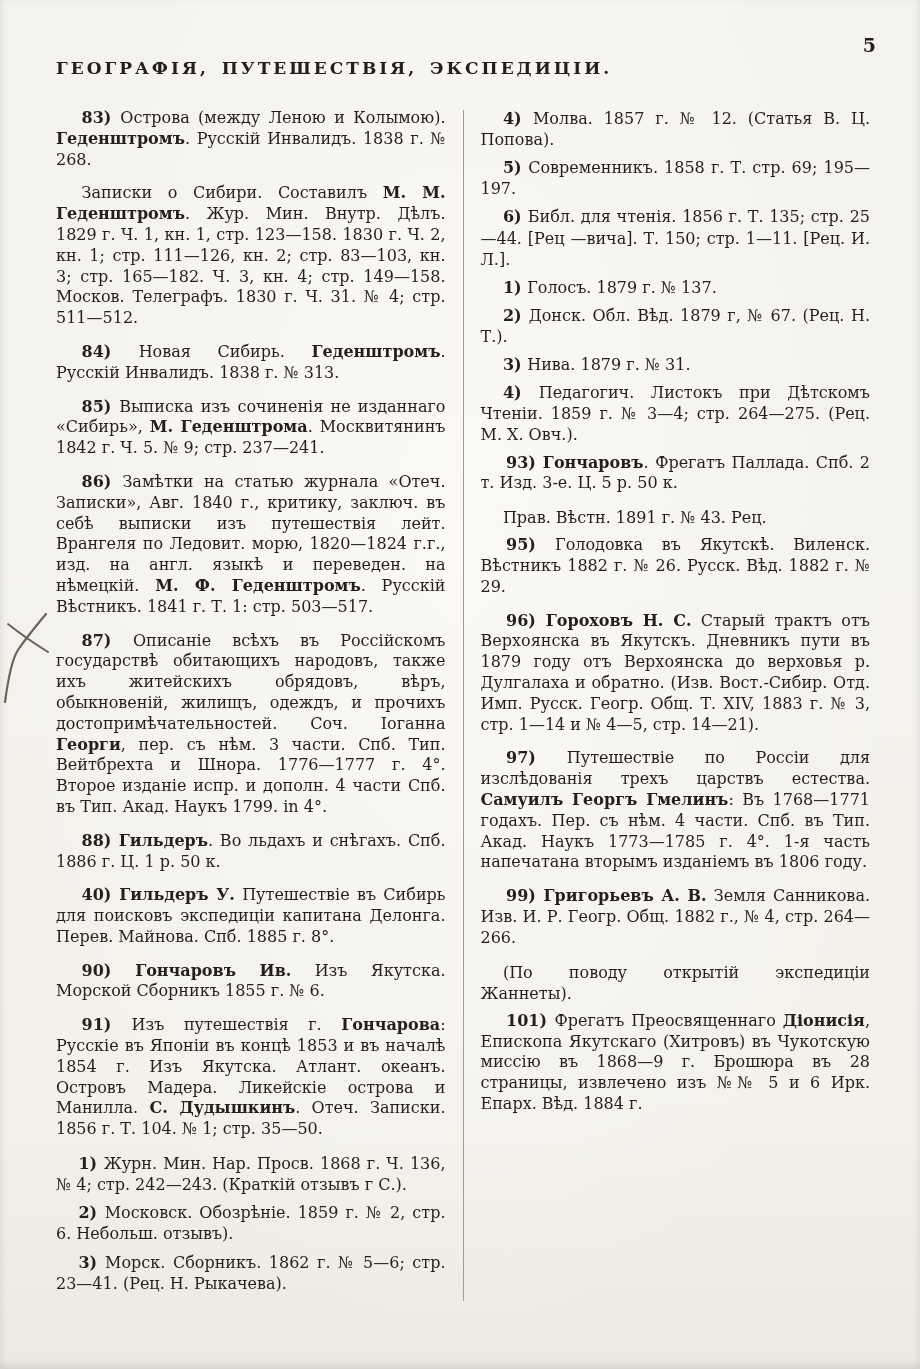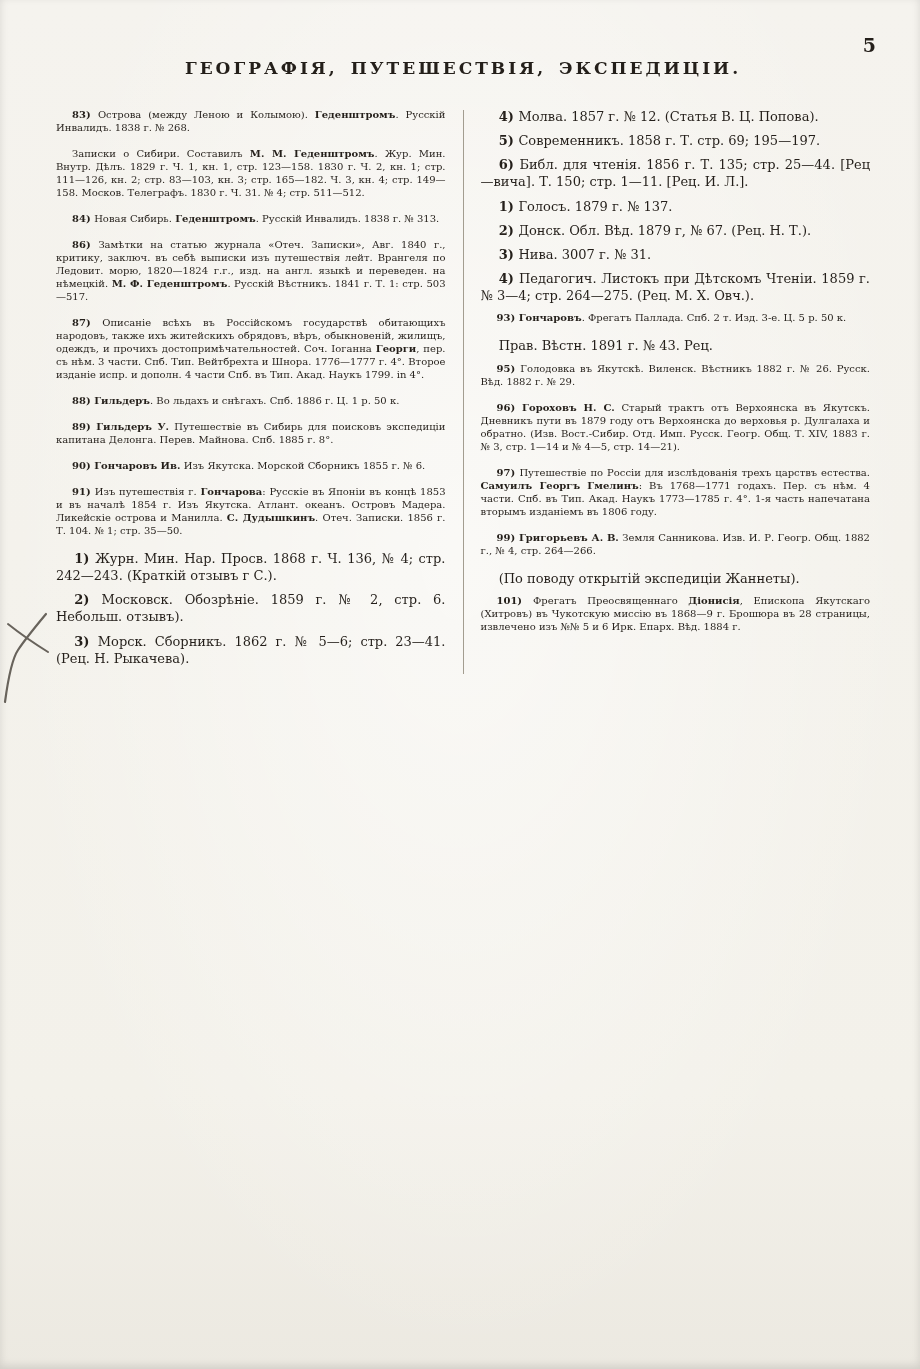--- a/index.html
+++ b/index.html
@@ -23,21 +23,20 @@
   .page-number {
     position: absolute;
     top: 34px;
     right: 44px;
     font-weight: bold;
     font-size: 19px;
   }
   h1.header {
     font-size: 17px;
     font-weight: bold;
-    text-align: center;
     letter-spacing: 3px;
     margin: 24px 0 30px 0;
     word-spacing: 4px;
   }
   .columns {
     display: flex;
     align-items: stretch;
   }
   .col { flex: 1 1 0; min-width: 0; }
   #col-left  { padding-right: 17px; }
@@ -45,25 +44,25 @@
   .col-divider {
     flex: 0 0 1px;
     width: 1px;
     background: #a39d90;
     margin-top: 2px;
   }
   p.entry {
     margin: 0 0 13px 0;
     text-align: justify;
     text-indent: 1.6em;
-    font-size: 10px;
+    font-size: 16px;
     line-height: 1.3;
   }
   p.entry.small {
-    font-size: 13px;
+    font-size: 16px;
     line-height: 1.32;
     margin-bottom: 7px;
     text-indent: 1.4em;
   }
   p.entry .num { font-weight: bold; }
   .hand-mark {
     position: absolute;
     left: 2px;
     top: 610px;
     opacity: 0.75;
@@ -76,38 +75,39 @@
 
   <div class="page-number">5</div>
 
   <h1 class="header">ГЕОГРАФІЯ, ПУТЕШЕСТВІЯ, ЭКСПЕДИЦІИ.</h1>
 
   <div class="columns">
     <div class="col" id="col-left">
         <p class="entry"><b class="num">83) </b><span>Острова (между Леною и Колымою). </span><b>Геденштромъ</b><span>. Русскій Инвалидъ. 1838 г. № 268.</span></p>
         <p class="entry"><span>Записки о Сибири. Составилъ </span><b>М. М. Геденштромъ</b><span>. Жур. Мин. Внутр. Дѣлъ. 1829 г. Ч. 1, кн. 1, стр. 123—158. 1830 г. Ч. 2, кн. 1; стр. 111—126, кн. 2; стр. 83—103, кн. 3; стр. 165—182. Ч. 3, кн. 4; стр. 149—158. Москов. Телеграфъ. 1830 г. Ч. 31. № 4; стр. 511—512.</span></p>
         <p class="entry"><b class="num">84) </b><span>Новая Сибирь. </span><b>Геденштромъ</b><span>. Русскій Инвалидъ. 1838 г. № 313.</span></p>
+        <p class="entry"><b class="num">85) </b><span>Выписка изъ сочиненія не изданнаго «Сибирь», </span><b>М. Геденштрома</b><span>. Москвитянинъ 1842 г. Ч. 5. № 9; стр. 237—241.</span></p>
         <p class="entry"><b class="num">86) </b><span>Замѣтки на статью журнала «Отеч. Записки», Авг. 1840 г., критику, заключ. въ себѣ выписки изъ путешествія лейт. Врангеля по Ледовит. морю, 1820—1824 г.г., изд. на англ. языкѣ и переведен. на нѣмецкій. </span><b>М. Ф. Геденштромъ</b><span>. Русскій Вѣстникъ. 1841 г. Т. 1: стр. 503—517.</span></p>
         <p class="entry"><b class="num">87) </b><span>Описаніе всѣхъ въ Россійскомъ государствѣ обитающихъ народовъ, также ихъ житейскихъ обрядовъ, вѣръ, обыкновеній, жилищъ, одеждъ, и прочихъ достопримѣчательностей. Соч. Іоганна </span><b>Георги</b><span>, пер. съ нѣм. 3 части. Спб. Тип. Вейтбрехта и Шнора. 1776—1777 г. 4°. Второе изданіе испр. и дополн. 4 части Спб. въ Тип. Акад. Наукъ 1799. in 4°.</span></p>
         <p class="entry"><b class="num">88) </b><b>Гильдеръ</b><span>. Во льдахъ и снѣгахъ. Спб. 1886 г. Ц. 1 р. 50 к.</span></p>
-        <p class="entry"><b class="num">89) </b><b>Гильдеръ У.</b><span> Путешествіе въ Сибирь для поисковъ экспедиціи капитана Делонга. Перев. Майнова. Спб. 1885 г. 8°.</span></p>
+        <p class="entry"><b class="num">40) </b><b>Гильдеръ У.</b><span> Путешествіе въ Сибирь для поисковъ экспедиціи капитана Делонга. Перев. Майнова. Спб. 1885 г. 8°.</span></p>
         <p class="entry"><b class="num">90) </b><b>Гончаровъ Ив.</b><span> Изъ Якутска. Морской Сборникъ 1855 г. № 6.</span></p>
         <p class="entry"><b class="num">91) </b><span>Изъ путешествія г. </span><b>Гончарова</b><span>: Русскіе въ Японіи въ концѣ 1853 и въ началѣ 1854 г. Изъ Якутска. Атлант. океанъ. Островъ Мадера. Ликейскіе острова и Манилла. </span><b>С. Дудышкинъ</b><span>. Отеч. Записки. 1856 г. Т. 104. № 1; стр. 35—50.</span></p>
         <p class="entry small"><b class="num">1) </b><span>Журн. Мин. Нар. Просв. 1868 г. Ч. 136, № 4; стр. 242—243. (Краткій отзывъ г С.).</span></p>
         <p class="entry small"><b class="num">2) </b><span>Московск. Обозрѣніе. 1859 г. № 2, стр. 6. Небольш. отзывъ).</span></p>
         <p class="entry small"><b class="num">3) </b><span>Морск. Сборникъ. 1862 г. № 5—6; стр. 23—41. (Рец. Н. Рыкачева).</span></p>
       </div>
     <div class="col-divider"></div>
     <div class="col" id="col-right">
         <p class="entry small"><b class="num">4) </b><span>Молва. 1857 г. № 12. (Статья В. Ц. Попова).</span></p>
         <p class="entry small"><b class="num">5) </b><span>Современникъ. 1858 г. Т. стр. 69; 195—197.</span></p>
         <p class="entry small"><b class="num">6) </b><span>Библ. для чтенія. 1856 г. Т. 135; стр. 25—44. [Рец —вича]. Т. 150; стр. 1—11. [Рец. И. Л.].</span></p>
         <p class="entry small"><b class="num">1) </b><span>Голосъ. 1879 г. № 137.</span></p>
         <p class="entry small"><b class="num">2) </b><span>Донск. Обл. Вѣд. 1879 г, № 67. (Рец. Н. Т.).</span></p>
-        <p class="entry small"><b class="num">3) </b><span>Нива. 3007 г. № 31.</span></p>
+        <p class="entry small"><b class="num">3) </b><span>Нива. 1879 г. № 31.</span></p>
         <p class="entry small"><b class="num">4) </b><span>Педагогич. Листокъ при Дѣтскомъ Чтеніи. 1859 г. № 3—4; стр. 264—275. (Рец. М. Х. Овч.).</span></p>
         <p class="entry"><b class="num">93) </b><b>Гончаровъ</b><span>. Фрегатъ Паллада. Спб. 2 т. Изд. 3-е. Ц. 5 р. 50 к.</span></p>
         <p class="entry small"><span>Прав. Вѣстн. 1891 г. № 43. Рец.</span></p>
         <p class="entry"><b class="num">95) </b><span>Голодовка въ Якутскѣ. Виленск. Вѣстникъ 1882 г. № 26. Русск. Вѣд. 1882 г. № 29.</span></p>
         <p class="entry"><b class="num">96) </b><b>Гороховъ Н. С.</b><span> Старый трактъ отъ Верхоянска въ Якутскъ. Дневникъ пути въ 1879 году отъ Верхоянска до верховья р. Дулгалаха и обратно. (Изв. Вост.-Сибир. Отд. Имп. Русск. Геогр. Общ. Т. XIV, 1883 г. № 3, стр. 1—14 и № 4—5, стр. 14—21).</span></p>
         <p class="entry"><b class="num">97) </b><span>Путешествіе по Россіи для изслѣдованія трехъ царствъ естества. </span><b>Самуилъ Георгъ Гмелинъ</b><span>: Въ 1768—1771 годахъ. Пер. съ нѣм. 4 части. Спб. въ Тип. Акад. Наукъ 1773—1785 г. 4°. 1-я часть напечатана вторымъ изданіемъ въ 1806 году.</span></p>
         <p class="entry"><b class="num">99) </b><b>Григорьевъ А. В.</b><span> Земля Санникова. Изв. И. Р. Геогр. Общ. 1882 г., № 4, стр. 264—266.</span></p>
         <p class="entry small"><span>(По поводу открытій экспедиціи Жаннеты).</span></p>
         <p class="entry"><b class="num">101) </b><span>Фрегатъ Преосвященнаго </span><b>Діонисія</b><span>, Епископа Якутскаго (Хитровъ) въ Чукотскую миссію въ 1868—9 г. Брошюра въ 28 страницы, извлечено изъ №№ 5 и 6 Ирк. Епарх. Вѣд. 1884 г.</span></p>
       </div>

